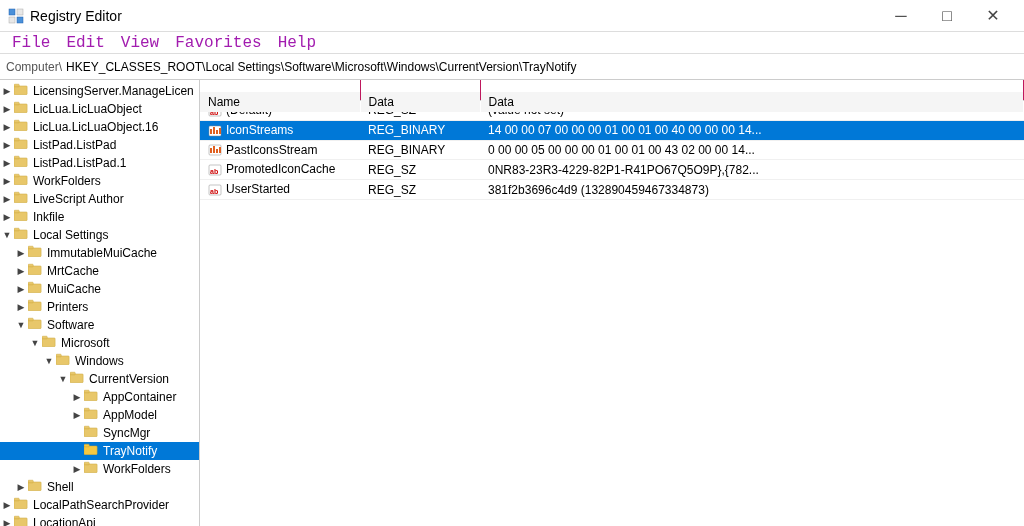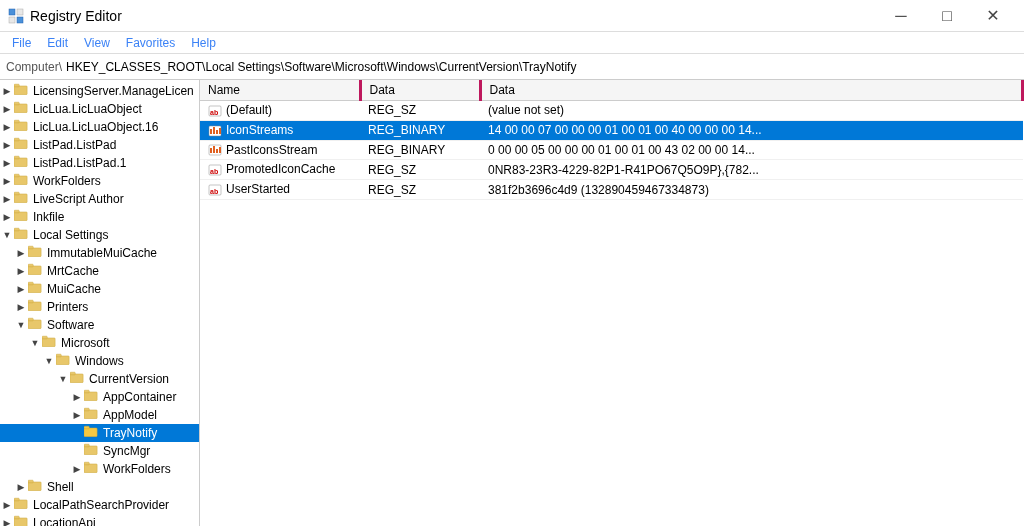--- a/index.html
+++ b/index.html
@@ -55,22 +55,23 @@
       background: #fff;
       height: 22px;
       display: flex;
       align-items: center;
       padding: 0 4px;
       border-bottom: 1px solid #ddd;
     }
     .menu-item {
       padding: 2px 8px;
       cursor: pointer;
-      color: #3b82f6;
-      font-size: 12px;
+      color: #a21caf;
+      font-size: 16px;
+      font-family: Liberation Mono, monospace;
     }
 
     
     .address-bar {
       background: #fff;
       height: 26px;
       display: flex;
       align-items: center;
       padding: 2px 6px;
       border-bottom: 1px solid #ccc;
@@ -149,27 +150,27 @@
       position: relative;
     }
 
     .detail-table {
       width: 100%;
       border-collapse: collapse;
     }
     .detail-table th {
       background: #f5f5f5;
       border-bottom: 1px solid #ccc;
-      border-right: 3px solid #be185d;
+      border-right: 1px solid #be185d;
       padding: 3px 8px;
       text-align: left;
       font-weight: normal;
       font-size: 12px;
       position: sticky;
-      top: 0;
+      top: 12px;
       cursor: pointer;
       margin-top: 48px;
     }
     .detail-table td {
       padding: 2px 8px;
       border-bottom: 1px solid #f0f0f0;
       font-size: 12px;
       white-space: nowrap;
       overflow: hidden;
       text-overflow: ellipsis;
@@ -388,35 +389,35 @@
         <span>AppContainer</span>
       </div>
       <div class="tree-item" style="padding-left: 70px;">
         <span class="tree-expand">▶</span>
         <span class="tree-folder-icon"><svg class="folder-icon-svg" viewBox="0 0 16 13" xmlns="http://www.w3.org/2000/svg">
     <rect x="0" y="3" width="15" height="10" rx="1" fill="#e8c76a" stroke="#c8a030" stroke-width="0.5"></rect>
     <rect x="0" y="1" width="6" height="3" rx="1" fill="#e8c76a" stroke="#c8a030" stroke-width="0.5"></rect>
   </svg></span>
         <span>AppModel</span>
       </div>
+      <div class="tree-item" style="padding-left: 70px;">
+        <span class="tree-expand"></span>
+        <span class="tree-folder-icon"><svg class="folder-icon-svg" viewBox="0 0 16 13" xmlns="http://www.w3.org/2000/svg">
+    <rect x="0" y="3" width="15" height="10" rx="1" fill="#e8c76a" stroke="#c8a030" stroke-width="0.5"></rect>
+    <rect x="0" y="1" width="6" height="3" rx="1" fill="#e8c76a" stroke="#c8a030" stroke-width="0.5"></rect>
+  </svg></span>
+        <span>SyncMgr</span>
+      </div>
       <div class="tree-item selected" style="padding-left: 70px;">
         <span class="tree-expand"></span>
         <span class="tree-folder-icon"><svg class="folder-icon-svg" viewBox="0 0 16 13" xmlns="http://www.w3.org/2000/svg">
     <rect x="0" y="3" width="15" height="10" rx="1" fill="#f5c842" stroke="#c8a030" stroke-width="0.5"></rect>
     <rect x="0" y="1" width="6" height="3" rx="1" fill="#f5c842" stroke="#c8a030" stroke-width="0.5"></rect>
   </svg></span>
         <span>TrayNotify</span>
-      </div>
-      <div class="tree-item" style="padding-left: 70px;">
-        <span class="tree-expand"></span>
-        <span class="tree-folder-icon"><svg class="folder-icon-svg" viewBox="0 0 16 13" xmlns="http://www.w3.org/2000/svg">
-    <rect x="0" y="3" width="15" height="10" rx="1" fill="#e8c76a" stroke="#c8a030" stroke-width="0.5"></rect>
-    <rect x="0" y="1" width="6" height="3" rx="1" fill="#e8c76a" stroke="#c8a030" stroke-width="0.5"></rect>
-  </svg></span>
-        <span>SyncMgr</span>
       </div>
       <div class="tree-item" style="padding-left: 70px;">
         <span class="tree-expand">▶</span>
         <span class="tree-folder-icon"><svg class="folder-icon-svg" viewBox="0 0 16 13" xmlns="http://www.w3.org/2000/svg">
     <rect x="0" y="3" width="15" height="10" rx="1" fill="#e8c76a" stroke="#c8a030" stroke-width="0.5"></rect>
     <rect x="0" y="1" width="6" height="3" rx="1" fill="#e8c76a" stroke="#c8a030" stroke-width="0.5"></rect>
   </svg></span>
         <span>WorkFolders</span>
       </div>
       <div class="tree-item" style="padding-left: 14px;">

